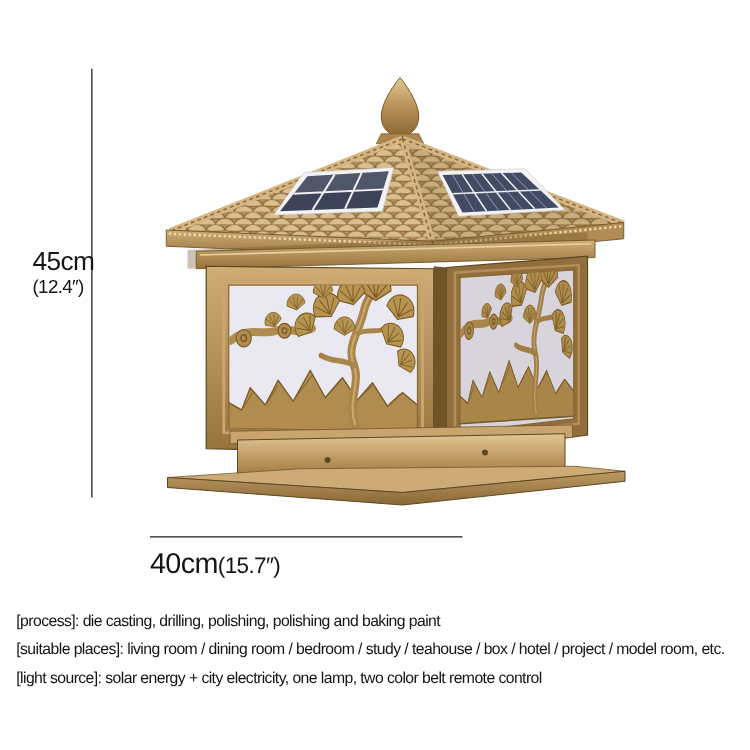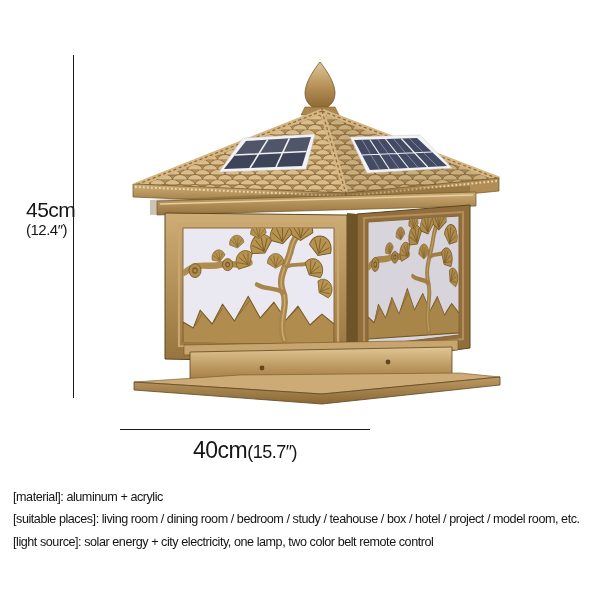--- a/index.html
+++ b/index.html
@@ -8,21 +8,21 @@
     font-family:"Liberation Sans","DejaVu Sans",sans-serif;color:#151515;
   }
   .lamp-art{position:absolute;left:0;top:0;}
   
   .vline{position:absolute;left:73px;top:55px;width:0;height:343px;border-left:1.6px solid #1a1a1a;}
   .vlabel{position:absolute;left:26px;top:199px;width:46px;text-align:left;line-height:1;}
   .vlabel .big{font-size:21px;letter-spacing:-0.5px;display:block;}
   .vlabel .small{font-size:15px;letter-spacing:-0.5px;display:block;margin-top:2px;}
   
   .hline{position:absolute;left:120px;top:429px;width:250px;height:0;border-top:1.6px solid #1a1a1a;}
-  .hlabel{position:absolute;left:120px;top:437px;width:250px;text-align:center;white-space:nowrap;}
+  .hlabel{position:absolute;left:120px;top:437px;width:250px;white-space:nowrap;}
   .hlabel .big{font-size:23px;letter-spacing:-0.5px;}
   .hlabel .small{font-size:18px;letter-spacing:-0.5px;}
   
   .specs{position:absolute;left:13px;top:486px;font-size:12.6px;letter-spacing:-0.45px;
          line-height:22.4px;color:#141414;white-space:nowrap;}
 </style>
 </head>
 <body>
 
 <div class="canvas">
@@ -160,18 +160,18 @@
     <span class="big">45cm</span>
     <span class="small">(12.4″)</span>
   </div>
 
   <div class="hline"></div>
   <div class="hlabel">
     <span class="big">40cm</span><span class="small">(15.7″)</span>
   </div>
 
   <div class="specs">
-    <div>[material]: aluminum + acrylic</div>
+    <div>[process]: die casting, drilling, polishing, polishing and baking paint</div>
     <div>[suitable places]: living room / dining room / bedroom / study / teahouse / box / hotel / project / model room, etc.</div>
     <div>[light source]: solar energy + city electricity, one lamp, two color belt remote control</div>
   </div>
 
 </div>
 
 </body></html>

